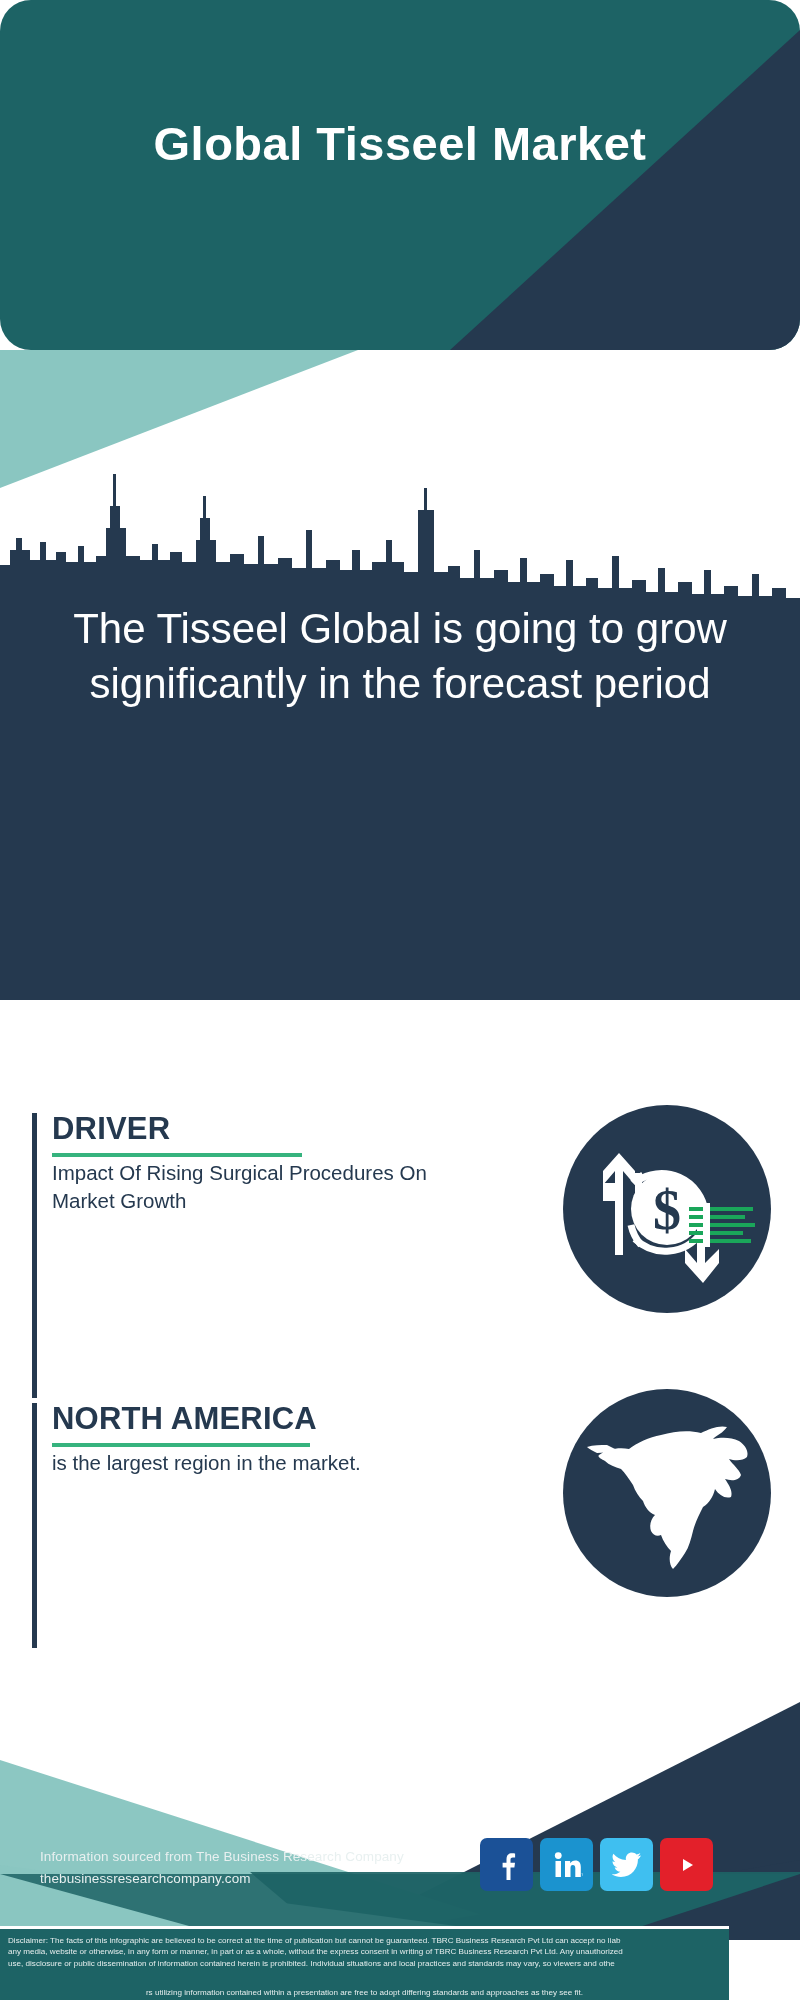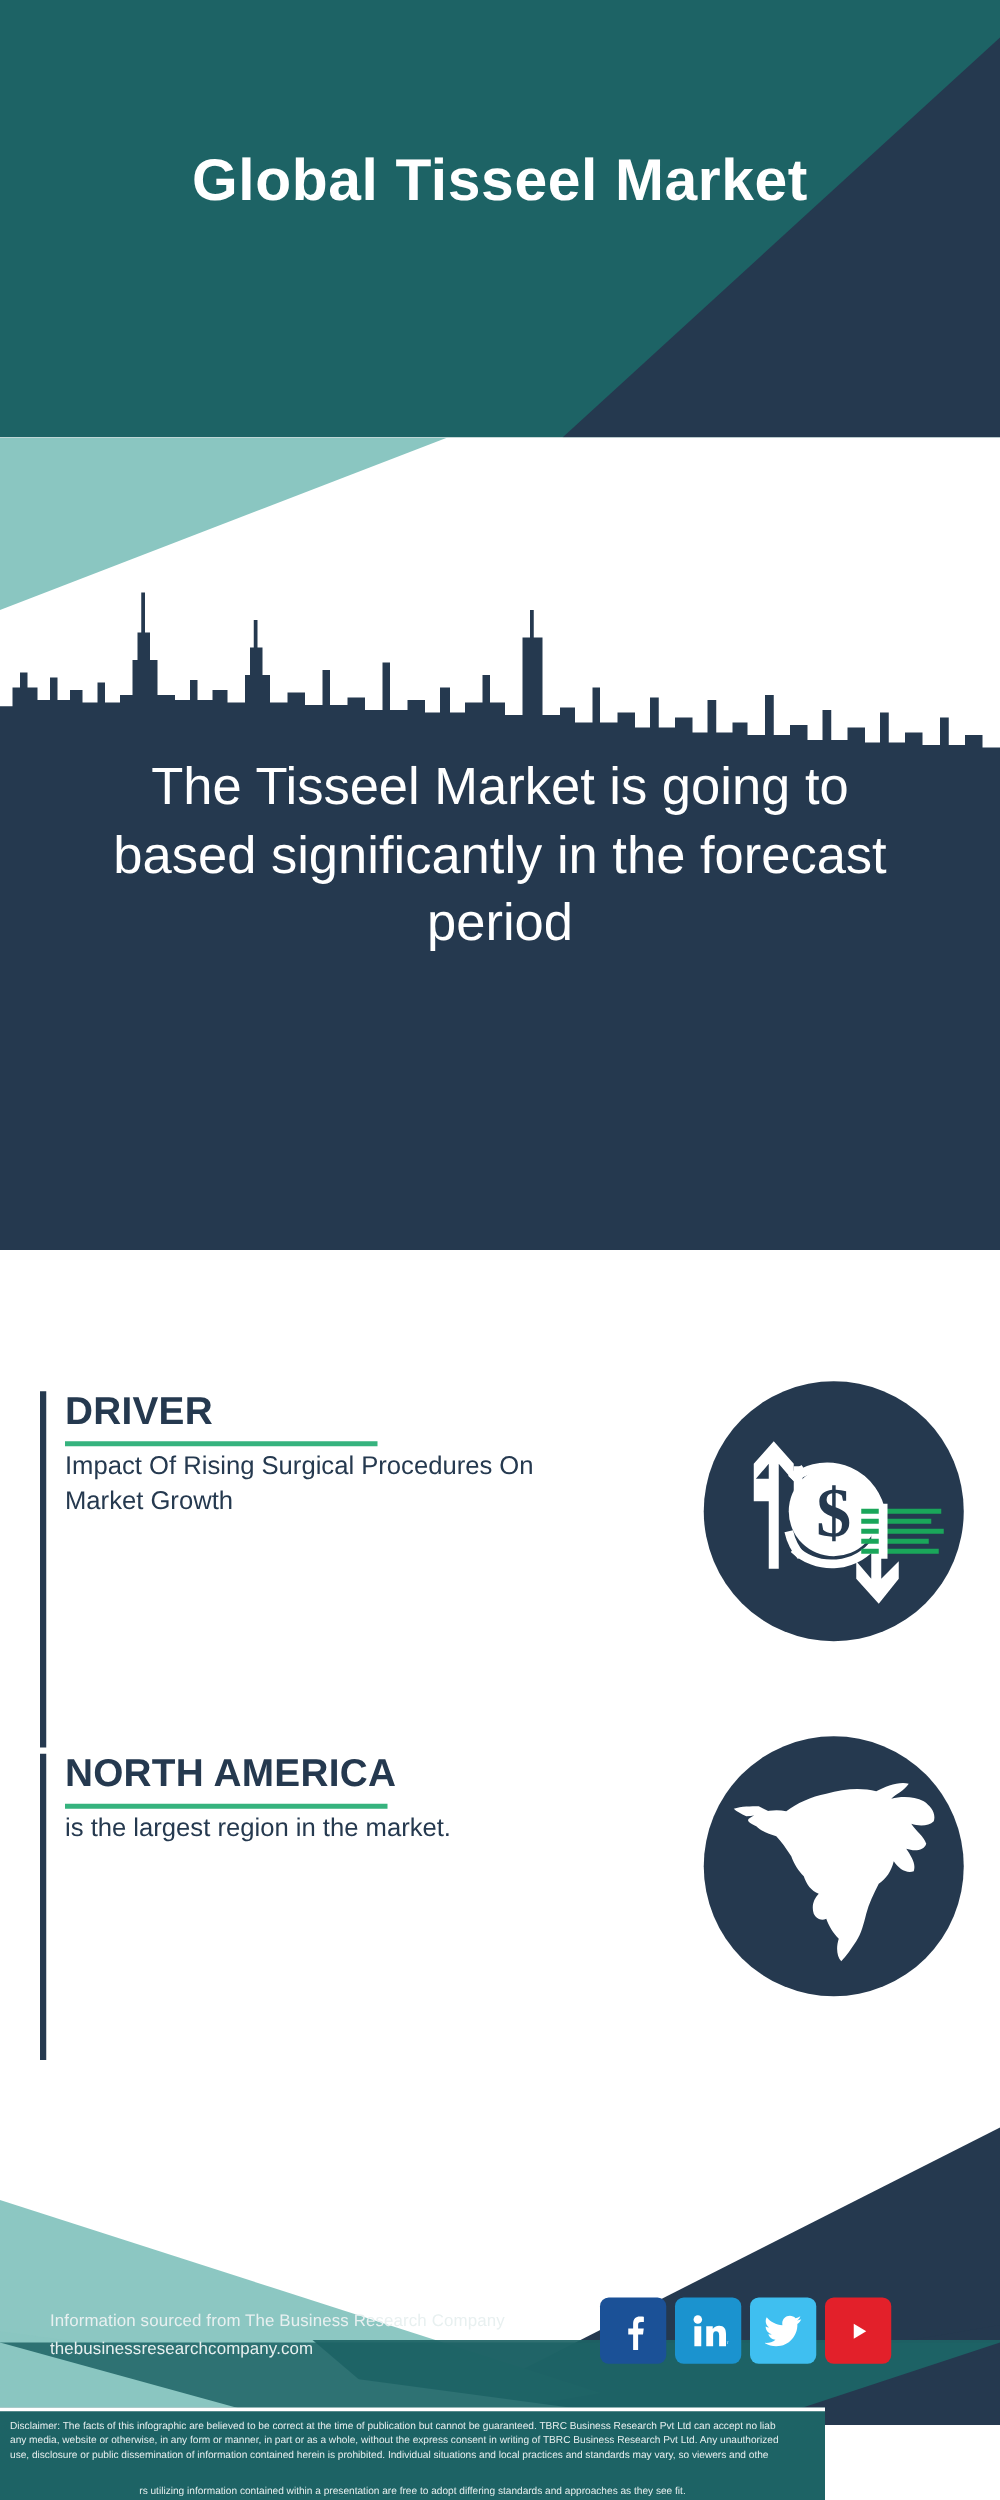--- a/index.html
+++ b/index.html
@@ -16,20 +16,21 @@
     background:#ffffff;
     overflow:hidden;
   }
 
   
   .header {
     position:absolute; left:0; top:0;
     width:800px; height:350px;
     background:#1d6365;
     overflow:hidden;
+    border-radius:31px;
   }
   .header-diag {
     position:absolute; left:0; top:0;
     width:800px; height:350px;
   }
   .header-title {
     position:absolute;
     left:0; top:118px;
     width:800px;
     text-align:center;
@@ -166,21 +167,21 @@
   }
   .sb-fb { background:#1b5197; }
   .sb-li { background:#1b93cf; }
   .sb-tw { background:#3fbff0; }
   .sb-yt { background:#e3202a; }
   .social-badge svg { display:block; }
 
   .disclaimer {
     position:absolute;
     left:0; top:1926px;
-    width:660px; height:74px;
+    width:729px; height:74px;
     background:#1d6365;
     border-top:3px solid #ffffff;
     z-index:7;
     padding:6px 8px 0 8px;
   }
   .disclaimer p {
     color:#e6eeee;
     font-size:8.1px;
     line-height:1.42;
     text-align:justify;
@@ -224,21 +225,21 @@
         L520,172 L520,148 L527,148 L527,172 L540,172 L540,164 L554,164 L554,176
         L566,176 L566,150 L573,150 L573,176 L586,176 L586,168 L598,168 L598,178
         L612,178 L612,146 L619,146 L619,178 L632,178 L632,170 L646,170 L646,182
         L658,182 L658,158 L665,158 L665,182 L678,182 L678,172 L692,172 L692,184
         L704,184 L704,160 L711,160 L711,184 L724,184 L724,176 L738,176 L738,186
         L752,186 L752,164 L759,164 L759,186 L772,186 L772,178 L786,178 L786,188
         L800,188 L800,590 Z
       "></path>
     </svg>
 
-    <div class="tagline">The Tisseel Market is going to based significantly in the forecast period</div>
+    <div class="tagline">The Tisseel Global is going to grow significantly in the forecast period</div>
   </div>
 
   <div class="content">
 
     <div class="card card-driver">
       <div class="card-bar"></div>
       <div class="card-text">
         <div class="card-heading h-driver">DRIVER</div>
         <div class="card-rule"></div>
         <div class="card-body">Impact Of Rising Surgical Procedures On Market Growth</div>

